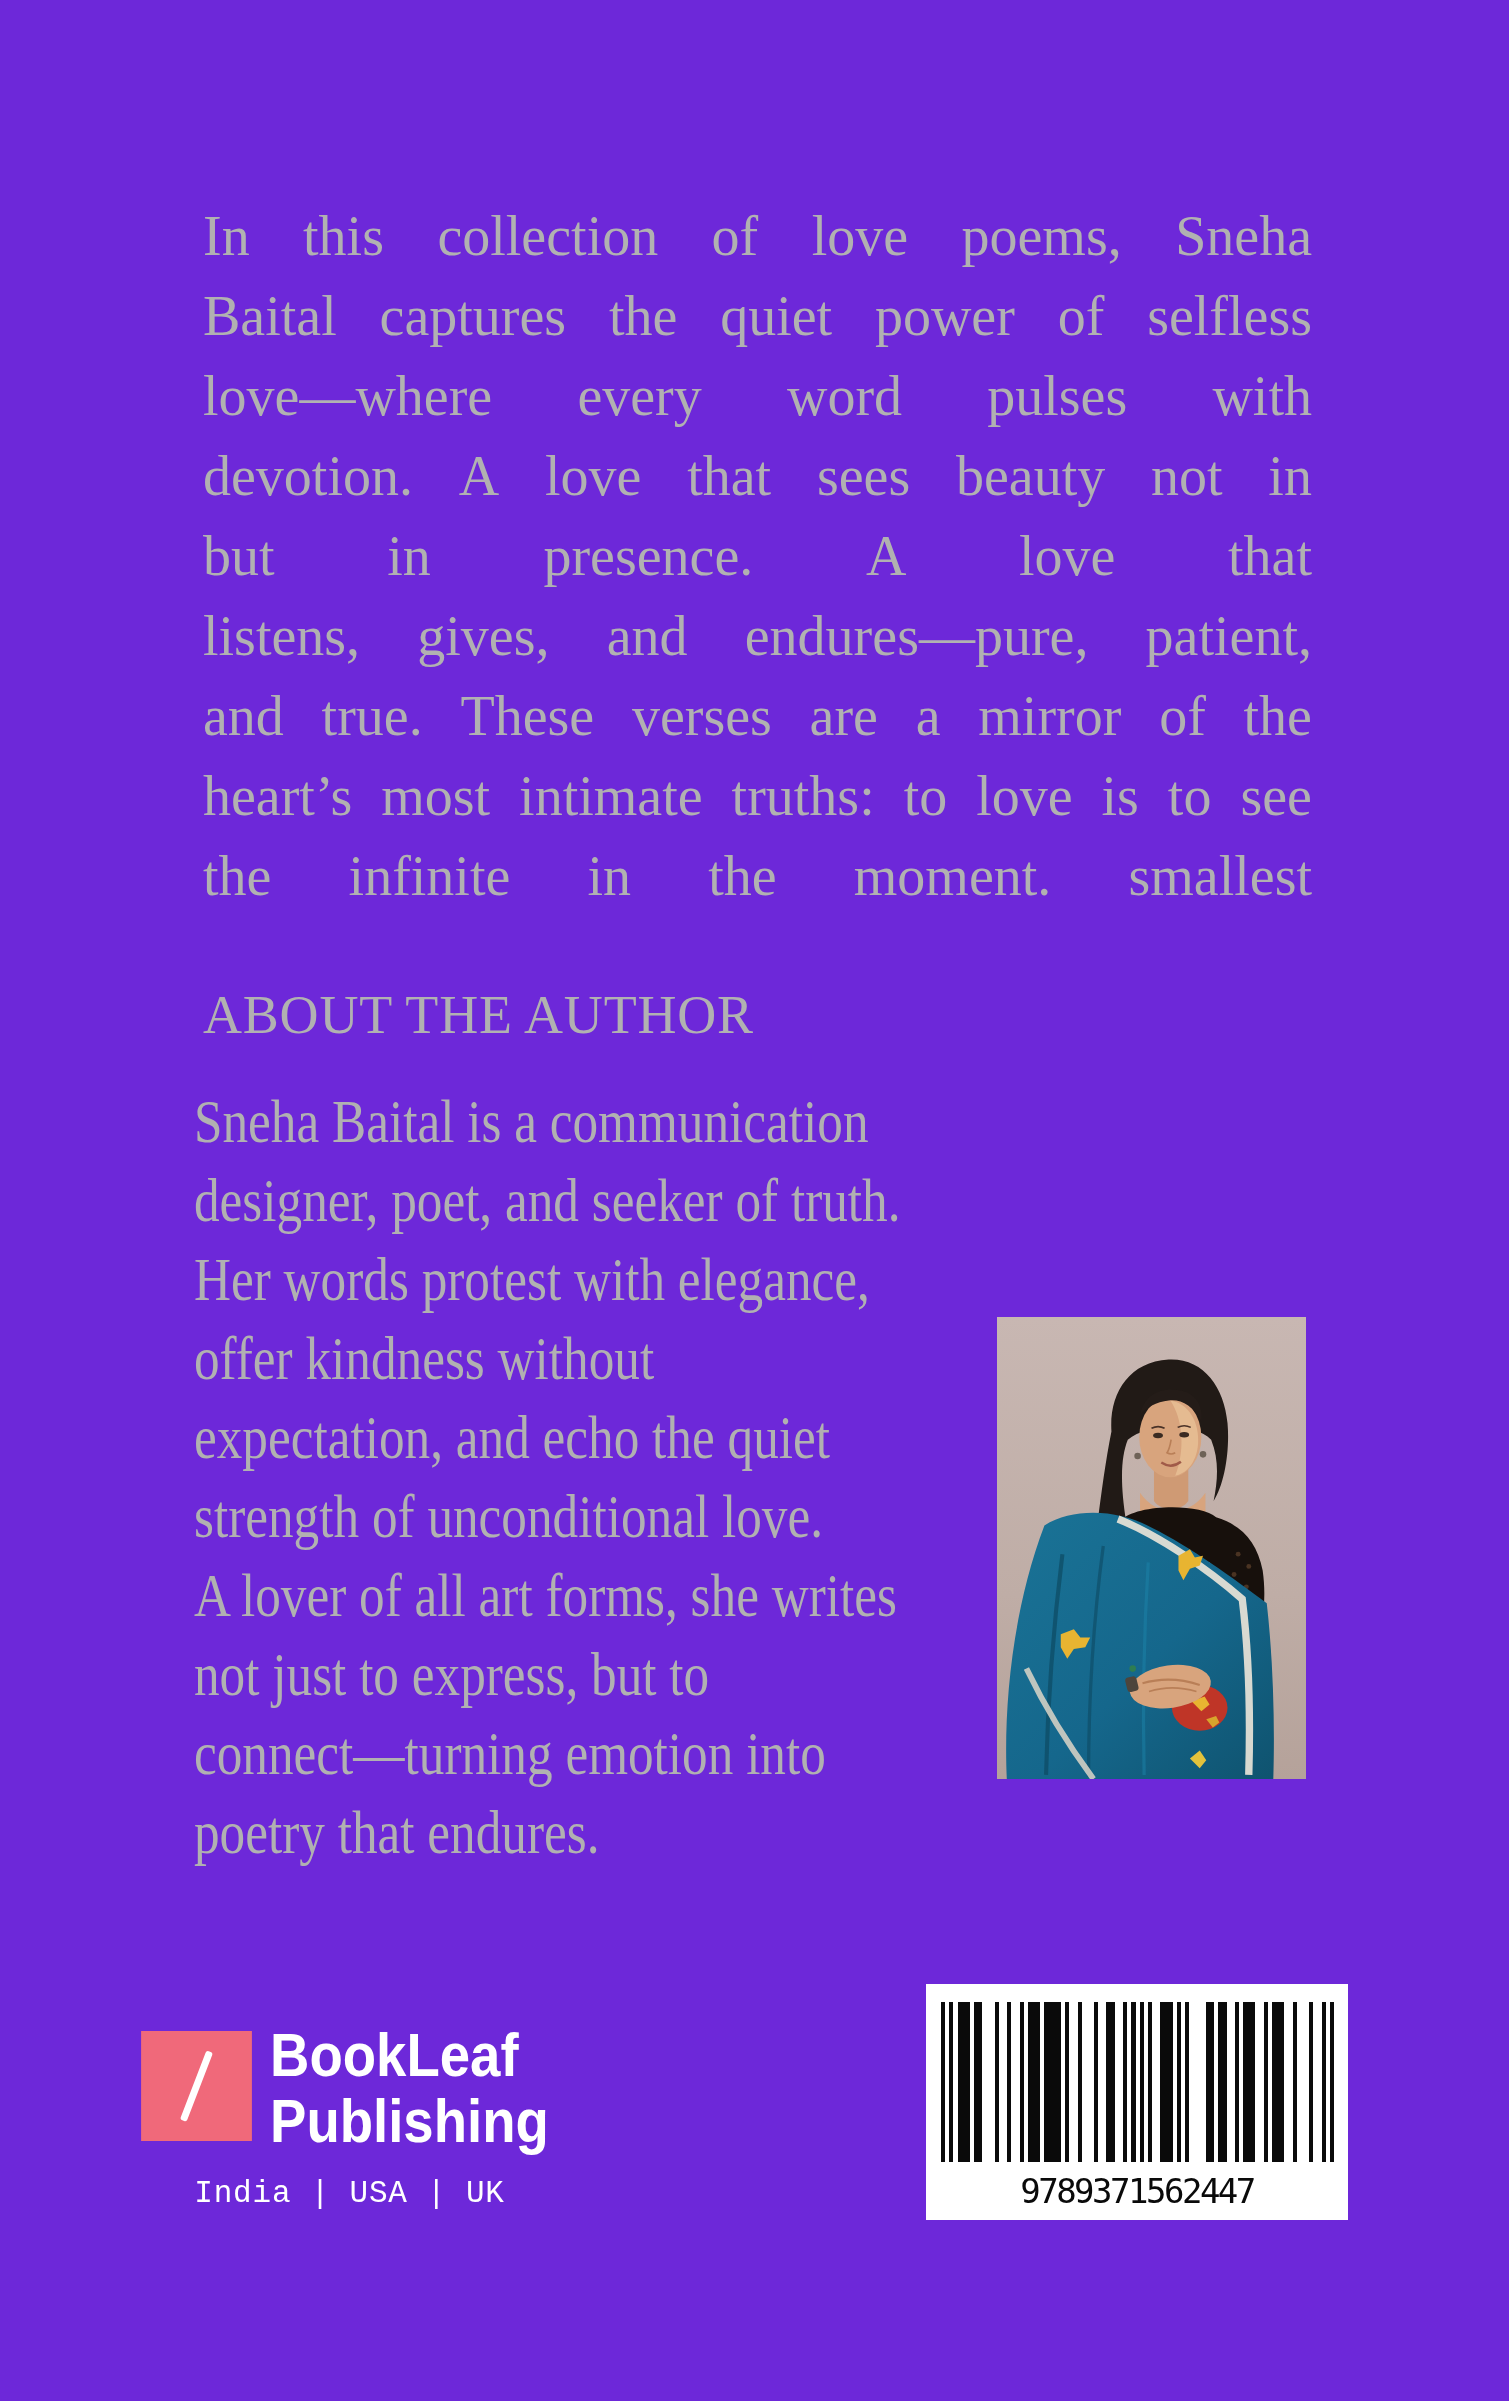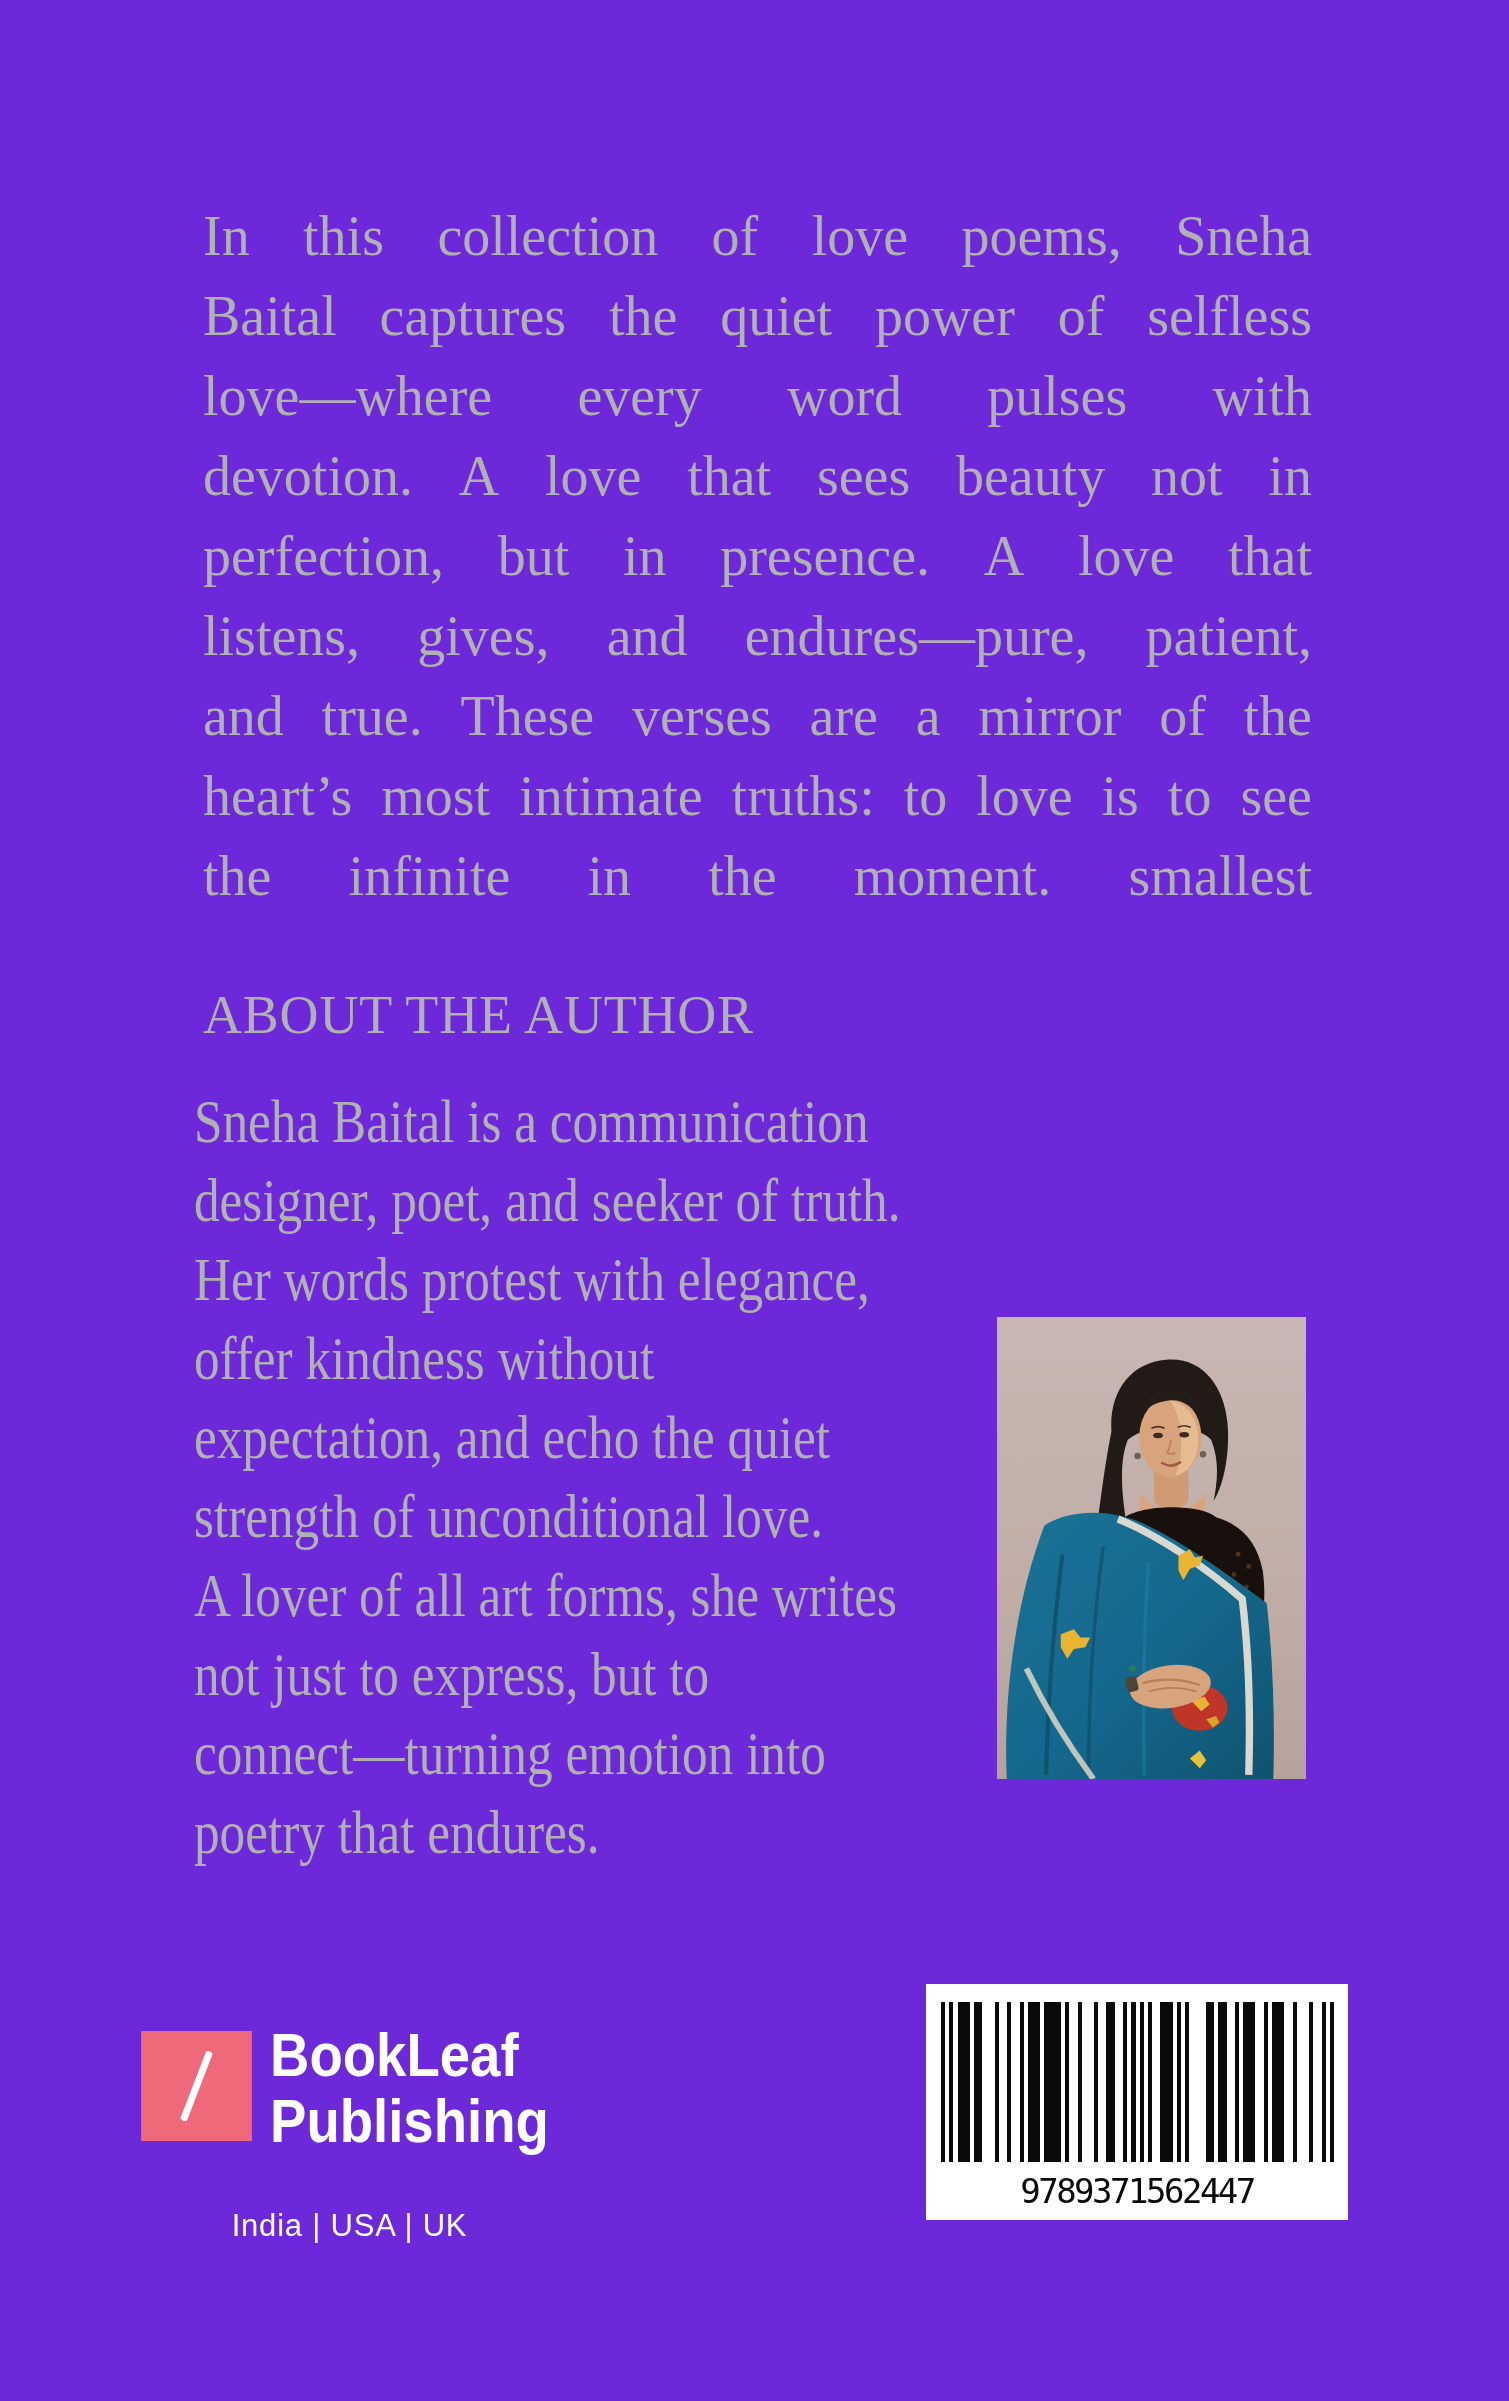--- a/index.html
+++ b/index.html
@@ -102,27 +102,26 @@
     transform: scaleX(0.88);
     transform-origin: left center;
     white-space: nowrap;
   }
   .pub-regions {
     position: absolute;
     left: 186px;
     top: 2176px;
     width: 327px;
     text-align: center;
-    font-family: Liberation Sans, sans-serif;
+    font-family: Liberation Mono, monospace;
     font-weight: 300;
     font-size: 31px;
     color: #ffffff;
     letter-spacing: 0.8px;
     white-space: nowrap;
-    margin-top: 32px;
   }
 
   
   .barcode-box {
     position: absolute;
     left: 926px;
     top: 1984px;
     width: 422px;
     height: 236px;
     background: #ffffff;
@@ -182,21 +181,20 @@
         <span>devotion.</span>
         <span>A</span>
         <span>love</span>
         <span>that</span>
         <span>sees</span>
         <span>beauty</span>
         <span>not</span>
         <span>in</span>
       </div>
       <div class="jline">
-        <span>perfection,</span>
         <span>but</span>
         <span>in</span>
         <span>presence.</span>
         <span>A</span>
         <span>love</span>
         <span>that</span>
       </div>
       <div class="jline">
         <span>listens,</span>
         <span>gives,</span>

